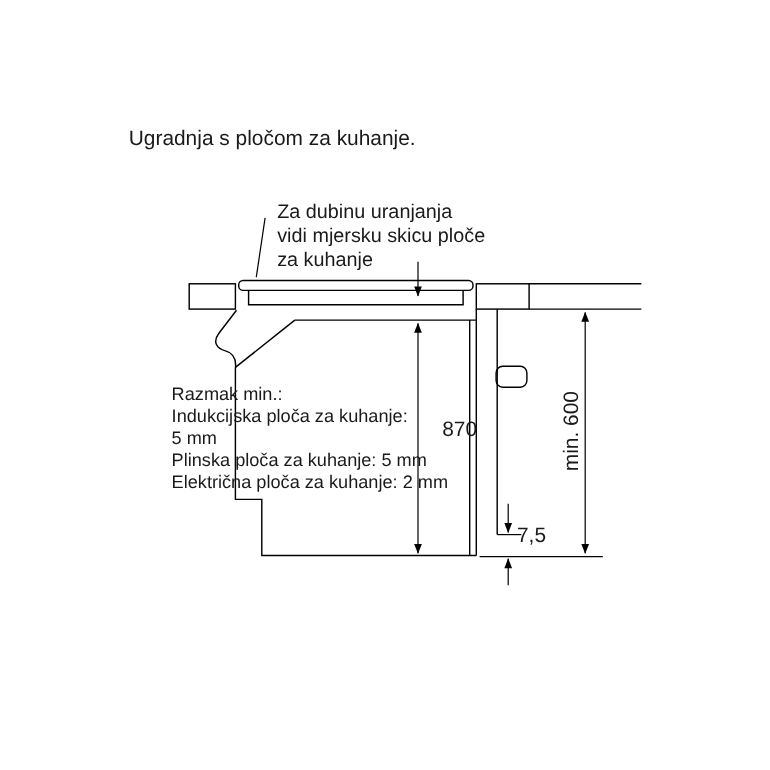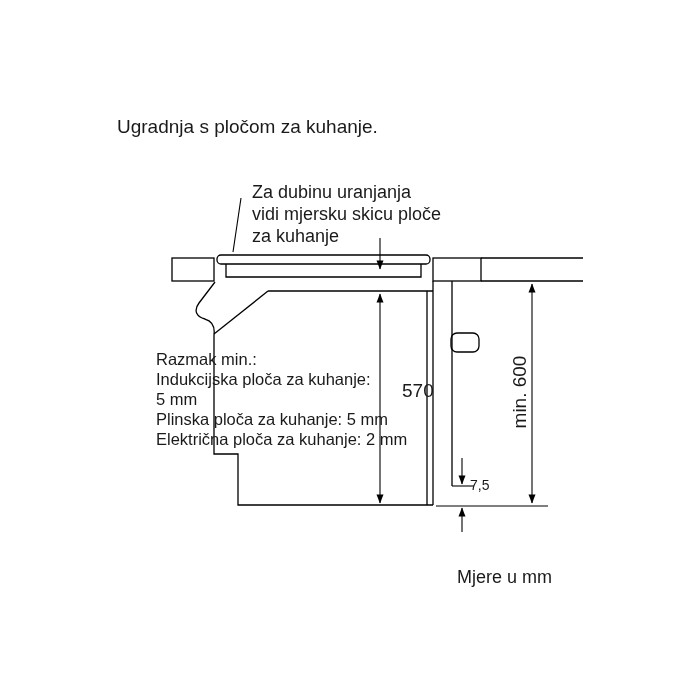--- a/index.html
+++ b/index.html
@@ -14,21 +14,21 @@
   .txt{position:absolute;white-space:pre-line;line-height:1.2;}
   .title{left:117px;top:116px;font-size:19px;}
   .annotation{left:252px;top:181px;font-size:18px;line-height:22px;}
   .clearances{left:120px;top:349px;font-size:16.5px;line-height:20px;margin-left:36px;}
   .dim-570{left:402px;top:380px;font-size:19px;}
   .dim-600{
     left:475px;top:382px;width:88px;height:20px;
     font-size:19px;text-align:center;
     transform:rotate(-90deg);
   }
-  .dim-75{left:470px;top:477px;font-size:14px;}
+  .dim-75{left:470px;top:477px;font-size:19px;}
   .units{left:457px;top:567px;font-size:18px;}
   svg{position:absolute;left:0;top:0;}
   .ln{stroke:#000000;stroke-width:1.3;fill:none;}
   .thin{stroke:#000000;stroke-width:1.1;fill:none;}
 </style>
 </head>
 <body>
 
 <div class="canvas">
 
@@ -77,21 +77,20 @@
   <div class="txt annotation">Za dubinu uranjanja
 vidi mjersku skicu ploče
 za kuhanje</div>
 
   <div class="txt clearances">Razmak min.:
 Indukcijska ploča za kuhanje:
 5 mm
 Plinska ploča za kuhanje: 5 mm
 Električna ploča za kuhanje: 2 mm</div>
 
-  <div class="txt dim-570">570</div>
+  <div class="txt dim-570">870</div>
 
   <div class="txt dim-600">min. 600</div>
 
   <div class="txt dim-75">7,5</div>
 
-  <div class="txt units">Mjere u mm</div>
 
 </div>
 
 </body></html>

